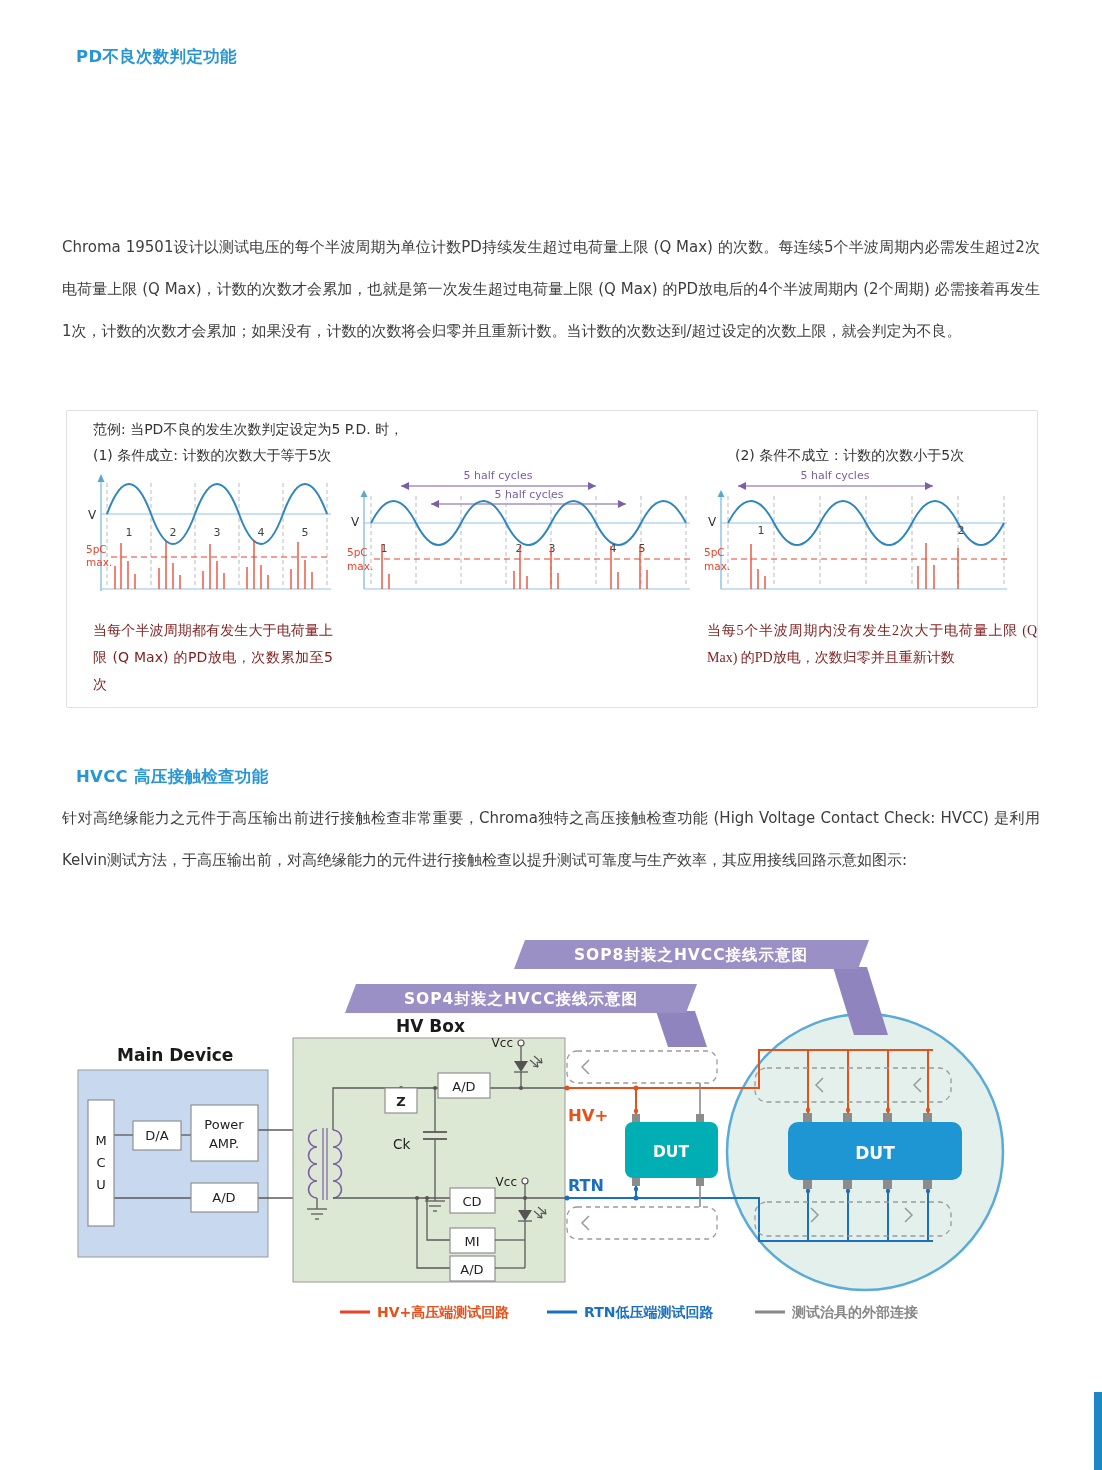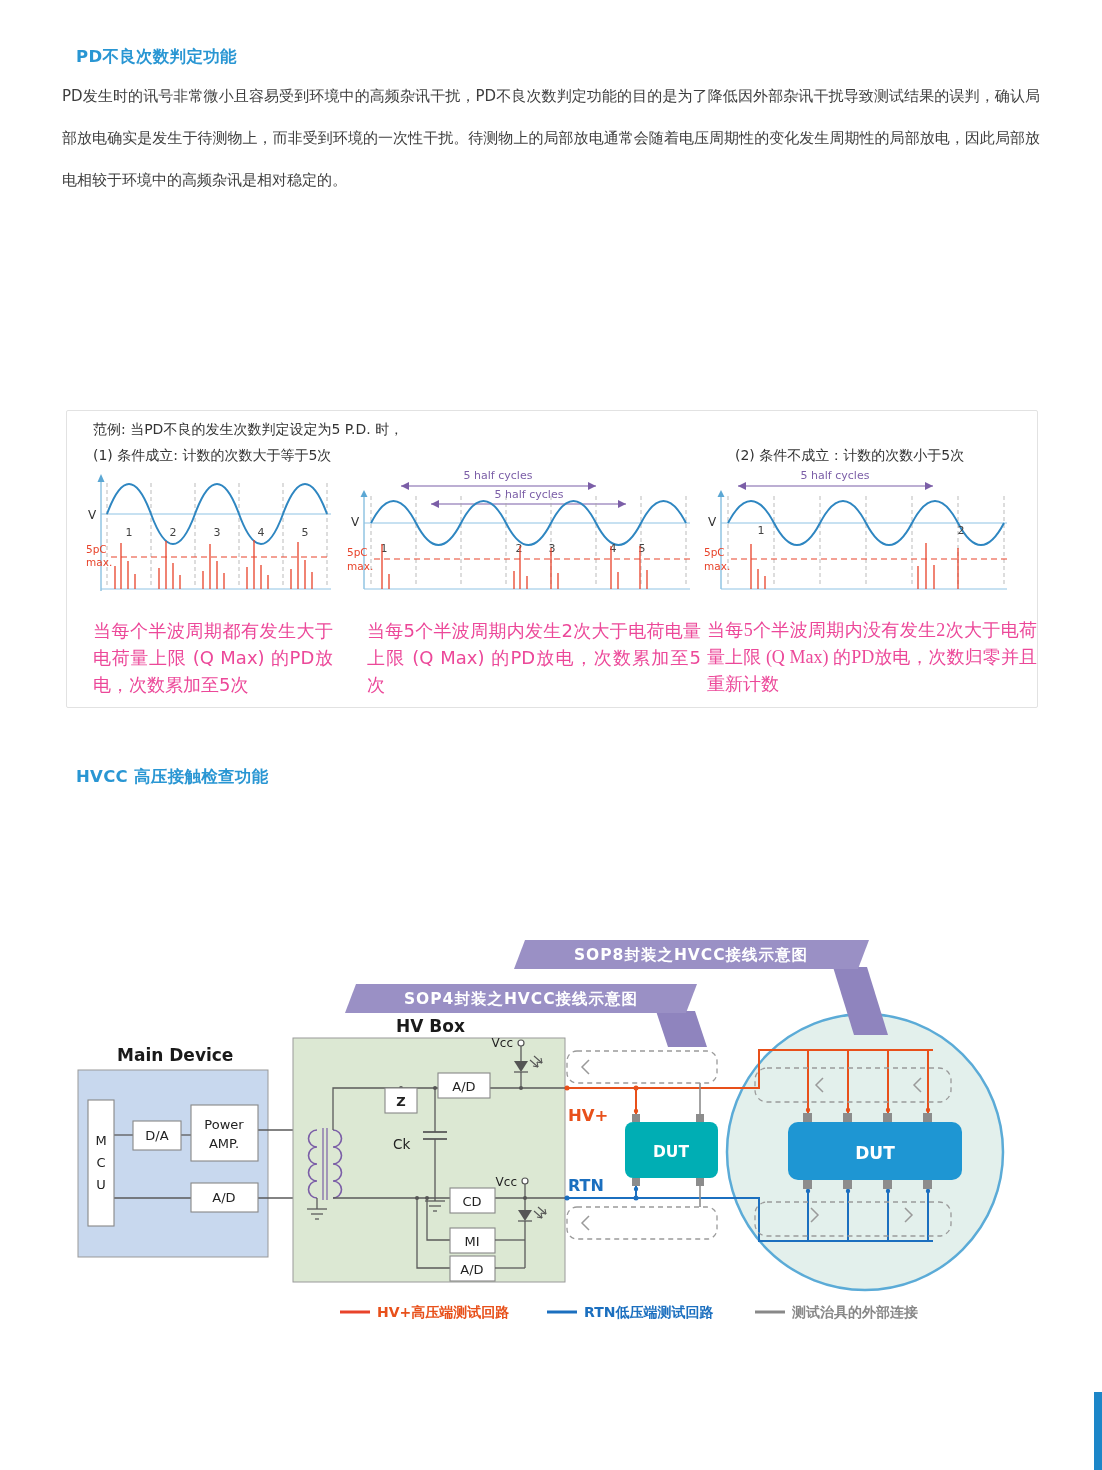--- a/index.html
+++ b/index.html
@@ -10,21 +10,21 @@
   .body-text { position:absolute; left:62px; width:978px; font-size:15px; line-height:42px; color:#3d3d3d; text-align:justify; }
   .example-box { position:absolute; left:66px; top:410px; width:972px; height:298px; border:1px solid #e2e2e2; border-radius:2px; }
   .ex-title { position:absolute; left:26px; top:10px; font-size:14px; color:#333; }
   .ex-cond { position:absolute; top:36px; font-size:14px; color:#333; }
   .ex-cond-1 { left:26px; }
   .ex-cond-2 { left:668px; }
   .wave { position:absolute; }
   .wave-1 { left:18px; top:60px; }
   .wave-2 { left:279px; top:55px; }
   .wave-3 { left:636px; top:55px; }
-  .caption { position:absolute; top:206px; font-size:18px; line-height:27px; color:#ec4899; text-align:justify; }
+  .caption { position:absolute; top:206px; font-size:14px; line-height:27px; color:#7f1d1d; text-align:justify; }
   .cap-1 { left:26px; width:240px; }
   .cap-2 { left:300px; width:334px; }
   .cap-3 { left:640px; width:330px;font-family:Liberation Serif, serif; }
   svg text { font-family:"DejaVu Sans","Liberation Sans",sans-serif; }
   .wv-num { fill:#444; font-size:11px; text-anchor:middle; }
   .wv-red { fill:#E8432A; font-size:10.5px; }
   .wv-v { fill:#333; font-size:12px; }
   .wv-arr { fill:#7B5EA7; font-size:11px; text-anchor:middle; }
   .hvcc-svg { position:absolute; left:55px; top:925px; }
   .banner-t { fill:#ffffff; font-size:15.5px; font-weight:bold; text-anchor:middle; letter-spacing:1px; }
@@ -43,21 +43,21 @@
   .jdot { fill:#555; }
   .leg-t { font-size:14px; font-weight:600; }
   .right-bar { position:absolute; left:1094px; top:1392px; width:8px; height:78px; background:#1C86C8; }
 </style>
 </head>
 <body>
 
 <div class="page">
 
   <h2 class="sec-heading" style="top:46px">PD不良次数判定功能</h2>
-  <p class="body-text" style="top:75px">PD发生时的讯号非常微小且容易受到环境中的高频杂讯干扰，PD不良次数判定功能的目的是为了降低因外部杂讯干扰导致测试结果的误判，确认局部放电确实是发生于待测物上，而非受到环境的一次性干扰。待测物上的局部放电通常会随着电压周期性的变化发生周期性的局部放电，因此局部放电相较于环境中的高频杂讯是相对稳定的。</p>
+  <p class="body-text" style="top:226px">Chroma 19501设计以测试电压的每个半波周期为单位计数PD持续发生超过电荷量上限 (Q Max) 的次数。每连续5个半波周期内必需发生超过2次电荷量上限 (Q Max)，计数的次数才会累加，也就是第一次发生超过电荷量上限 (Q Max) 的PD放电后的4个半波周期内 (2个周期) 必需接着再发生1次，计数的次数才会累加；如果没有，计数的次数将会归零并且重新计数。当计数的次数达到/超过设定的次数上限，就会判定为不良。</p>
 
   <div class="example-box">
     <div class="ex-title">范例: 当PD不良的发生次数判定设定为5 P.D. 时，</div>
     <div class="ex-cond ex-cond-1">(1) 条件成立: 计数的次数大于等于5次</div>
     <div class="ex-cond ex-cond-2">(2) 条件不成立：计数的次数小于5次</div>
 
     <svg class="wave wave-1" width="248" height="135" viewBox="0 0 248 135">
       <g>
         <line x1="16" y1="10" x2="16" y2="120" stroke="#5BA7D4" stroke-width="1"></line>
         <polygon points="16,3 12.5,11 19.5,11" fill="#5BA7D4"></polygon>
@@ -151,25 +151,25 @@
       <text class="wv-v" x="5" y="60">V</text>
       <text class="wv-num" x="58" y="68">1</text>
       <text class="wv-num" x="258" y="68">2</text>
       <line x1="28" y1="93" x2="304" y2="93" stroke="#E8432A" stroke-width="1.2" stroke-dasharray="6 4"></line>
       <text class="wv-red" x="1" y="90">5pC</text>
       <text class="wv-red" x="1" y="104">max.</text>
       <path d="M48,123 V78 M55,123 V103 M62,123 V110 M215,123 V100 M223,123 V77 M231,123 V99 M255,123 V82" stroke="#E8432A" stroke-width="1.3" fill="none"></path>
     </svg>
 
     <div class="caption cap-1">当每个半波周期都有发生大于电荷量上限 (Q Max) 的PD放电，次数累加至5次</div>
-    <div class="caption cap-2">当每5个半波周期内发生2次大于电荷电量上限 (Q Max) 的PD放电，次数累加至5次</div>
     <div class="caption cap-3">当每5个半波周期内没有发生2次大于电荷量上限 (Q Max) 的PD放电，次数归零并且重新计数</div>
   </div>
 
   <h2 class="sec-heading" style="top:766px">HVCC 高压接触检查功能</h2>
+  <p class="body-text" style="top:797px">针对高绝缘能力之元件于高压输出前进行接触检查非常重要，Chroma独特之高压接触检查功能 (High Voltage Contact Check: HVCC) 是利用Kelvin测试方法，于高压输出前，对高绝缘能力的元件进行接触检查以提升测试可靠度与生产效率，其应用接线回路示意如图示:</p>
 
   <svg class="hvcc-svg" width="1000" height="420" viewBox="0 0 1000 420">
 
     <circle cx="810" cy="227" r="138" fill="#E3F0EC" stroke="#5BABD7" stroke-width="2.5"></circle>
 
     <polygon points="778,42 812,42 833,110 799,110" fill="#8F84BE"></polygon>
     <polygon points="601,86 640,86 652,122 613,122" fill="#8F84BE"></polygon>
 
     <polygon points="470,15 814,15 803,44 459,44" fill="#9A90C5"></polygon>
     <text class="banner-t" x="636" y="35">SOP8封装之HVCC接线示意图</text>

